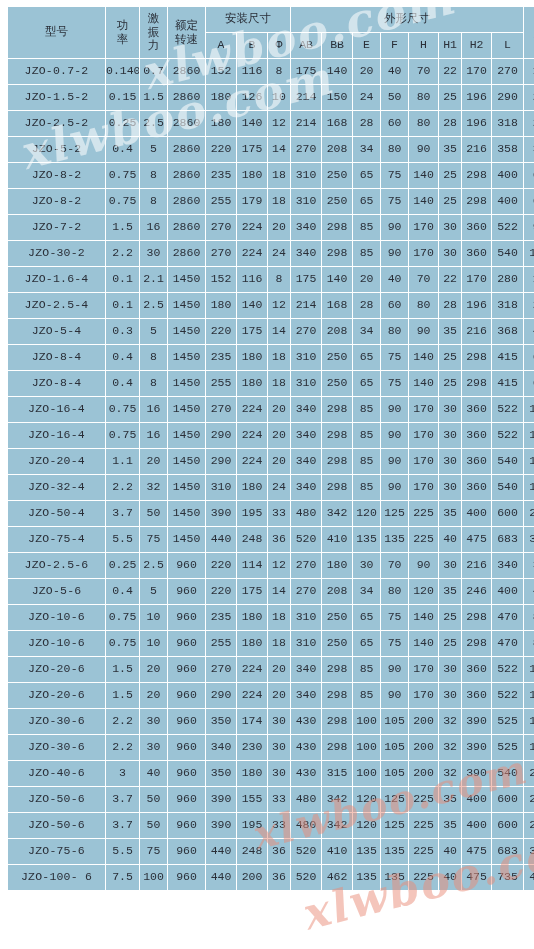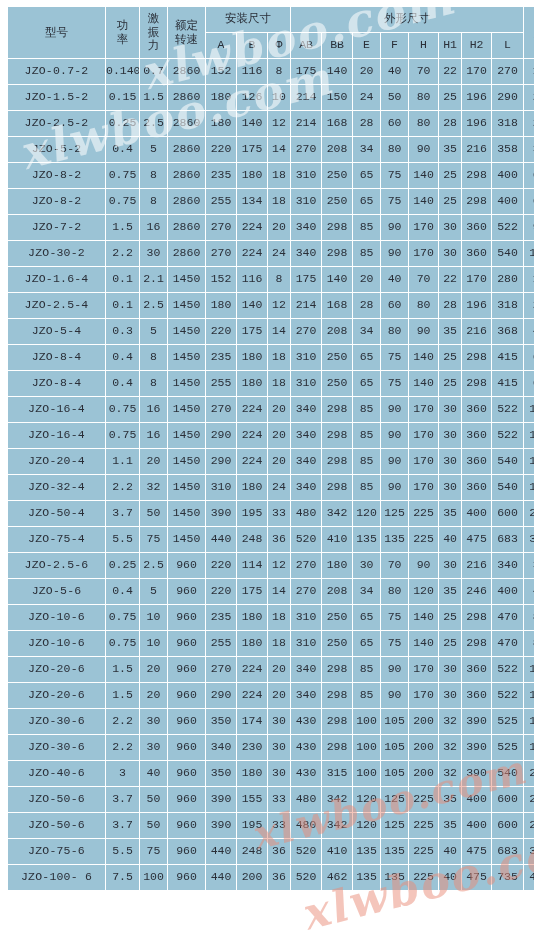--- a/index.html
+++ b/index.html
@@ -39,21 +39,21 @@
     padding: 0;
     margin: 0;
     font-size: 11.5px;
     line-height: 1.05;
     height: 25px;
     overflow: hidden;
     white-space: nowrap;
   }
   
   th.h-model {
-    font-family: Liberation Sans, sans-serif;
+    font-family: Liberation Mono, monospace;
     font-size: 13px;
   }
   th.h-group {
     font-family: Liberation Mono, monospace;
     font-size: 13px;
     height: 22px;
   }
   th.h-sub {
     font-size: 12px;
     height: 30px;
@@ -281,21 +281,21 @@
           <td class="c-num">298</td>
           <td class="c-num">400</td>
           <td class="c-num">60</td>
         </tr>
         <tr>
           <td class="c-model">JZO-8-2</td>
           <td class="c-pow">0.75</td>
           <td class="c-num">8</td>
           <td class="c-num">2860</td>
           <td class="c-num">255</td>
-          <td class="c-num">134</td>
+          <td class="c-num">179</td>
           <td class="c-num">18</td>
           <td class="c-num">310</td>
           <td class="c-num">250</td>
           <td class="c-num">65</td>
           <td class="c-num">75</td>
           <td class="c-num">140</td>
           <td class="c-num">25</td>
           <td class="c-num">298</td>
           <td class="c-num">400</td>
           <td class="c-num">60</td>

